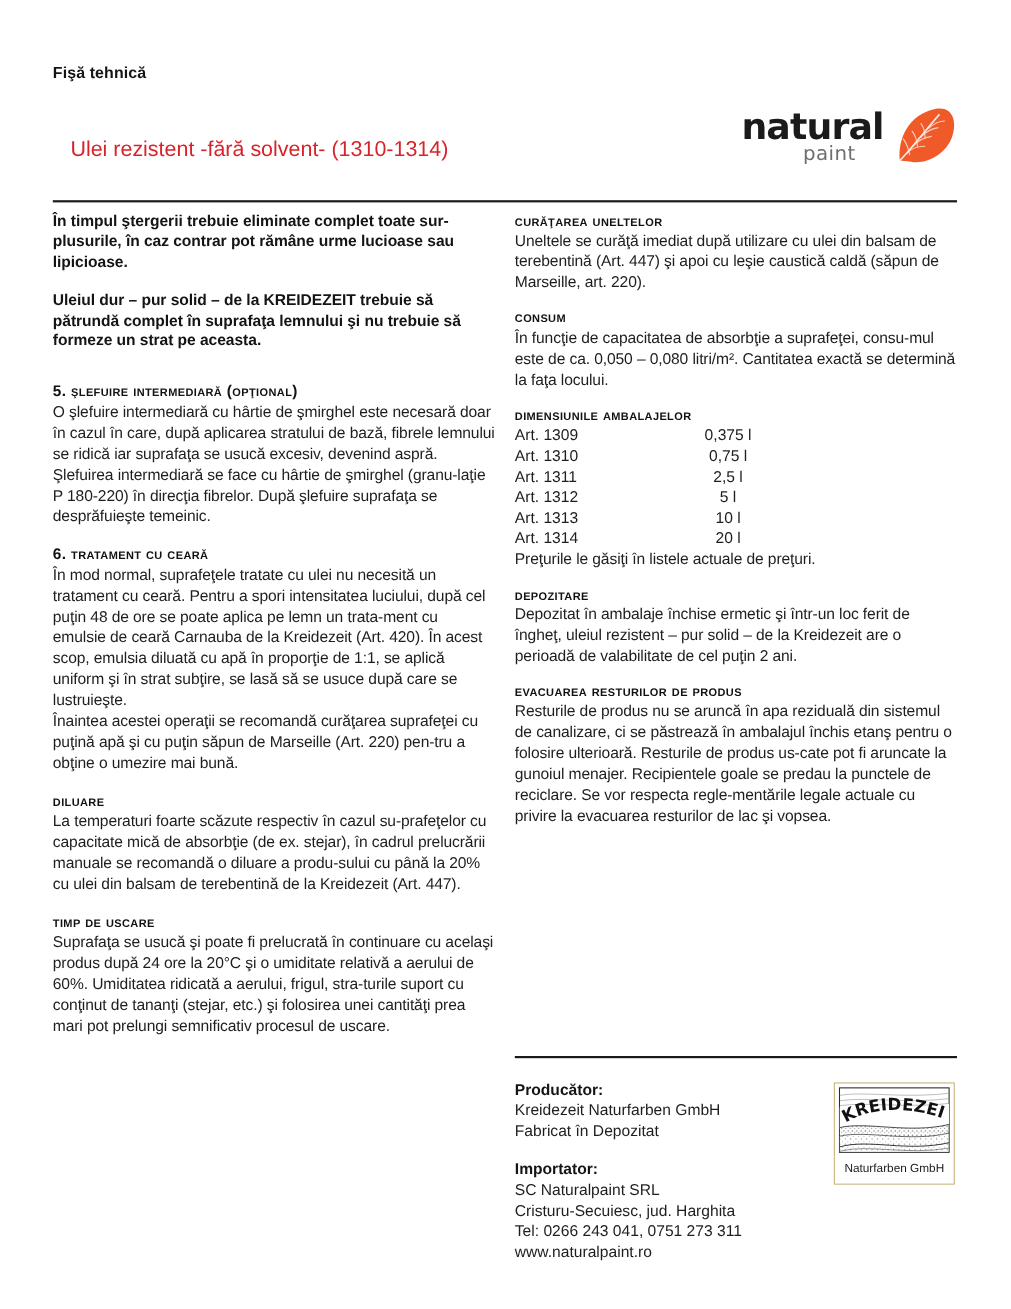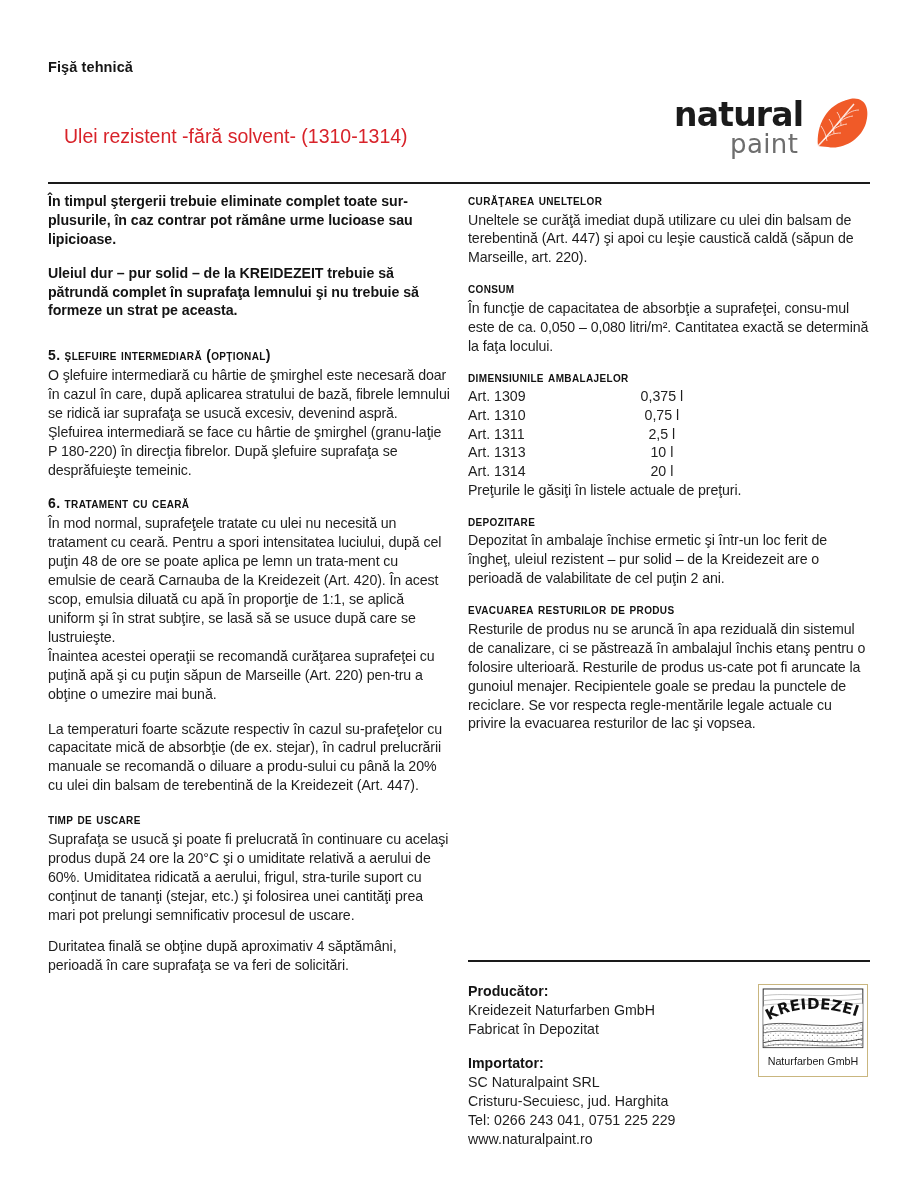--- a/index.html
+++ b/index.html
@@ -68,21 +68,21 @@
     font-weight: bold;
     letter-spacing: -0.8px;
     color: #1b1b1b;
     line-height: 1;
     font-family: "DejaVu Sans", sans-serif;
   }
   .np-word2 {
     position: absolute;
     left: 56px;
     top: 33px;
-    font-size: 26px;
+    font-size: 18px;
     font-weight: normal;
     letter-spacing: 0.4px;
     color: #6e6e6e;
     line-height: 1;
     font-family: "DejaVu Sans", sans-serif;
   }
   .np-leaf {
     position: absolute;
     left: 136px;
     top: -2px;
@@ -249,28 +249,28 @@
       <p class="body-text">Şlefuirea intermediară se face cu hârtie de şmirghel (granu-laţie P 180-220) în direcţia fibrelor. După şlefuire suprafaţa se desprăfuieşte  temeinic.</p>
     </div>
 
     <div class="section">
       <div class="sec-head">6. Tratament cu ceară</div>
       <p class="body-text">În mod normal, suprafeţele tratate cu ulei nu necesită un tratament cu ceară. Pentru a spori intensitatea luciului, după cel puţin 48 de ore se poate aplica pe lemn un trata-ment cu emulsie de ceară Carnauba de la Kreidezeit (Art. 420). În acest scop, emulsia diluată cu apă în proporţie de 1:1, se aplică uniform şi în strat subţire, se lasă să se usuce după care se lustruieşte.</p>
       <p class="body-text">Înaintea acestei operaţii se recomandă curăţarea suprafeţei cu puţină apă şi cu puţin săpun de Marseille (Art. 220) pen-tru a obţine o umezire mai bună.</p>
     </div>
 
     <div class="section">
+      <div class="sec-head">Diluare</div>
       <p class="body-text">La temperaturi foarte scăzute respectiv în cazul su-prafeţelor cu capacitate mică de absorbţie (de ex. stejar), în cadrul prelucrării manuale se recomandă o diluare a produ-sului cu până la 20% cu ulei din balsam de terebentină de la Kreidezeit (Art. 447).</p>
     </div>
 
     <div class="section">
       <div class="sec-head">Timp de uscare</div>
       <p class="body-text">Suprafaţa se usucă şi poate fi prelucrată în continuare cu acelaşi produs după 24 ore la 20°C şi o umiditate relativă a aerului de 60%. Umiditatea ridicată a aerului, frigul, stra-turile suport cu conţinut de tananţi (stejar, etc.) şi folosirea unei cantităţi prea mari pot prelungi semnificativ procesul de uscare.</p>
       <div class="gap-sm"></div>
-      <p class="body-text">Duritatea finală se obţine după aproximativ 4 săptămâni, perioadă în care suprafaţa se va feri de solicitări.</p>
     </div>
 
   </div>
 
   <div class="col col-right">
 
     <div class="section tight">
       <div class="sec-head">Curăţarea uneltelor</div>
       <p class="body-text">Uneltele se curăţă imediat după utilizare cu ulei din balsam de terebentină (Art. 447) şi apoi cu leşie caustică caldă (săpun de Marseille, art. 220).</p>
     </div>
@@ -288,20 +288,24 @@
             <td class="pack-art">Art. 1309</td>
             <td class="pack-vol">0,375 l</td>
           </tr>
           <tr>
             <td class="pack-art">Art. 1310</td>
             <td class="pack-vol">0,75 l</td>
           </tr>
           <tr>
             <td class="pack-art">Art. 1311</td>
             <td class="pack-vol">2,5 l</td>
+          </tr>
+          <tr>
+            <td class="pack-art">Art. 1312</td>
+            <td class="pack-vol">5 l</td>
           </tr>
           <tr>
             <td class="pack-art">Art. 1313</td>
             <td class="pack-vol">10 l</td>
           </tr>
           <tr>
             <td class="pack-art">Art. 1314</td>
             <td class="pack-vol">20 l</td>
           </tr>
         </tbody>
@@ -324,21 +328,21 @@
   <div class="rule-footer"></div>
 
   <div class="footer-block">
     <div class="f-label">Producător:</div>
     <div class="f-line">Kreidezeit Naturfarben GmbH</div>
     <div class="f-line">Fabricat în Depozitat</div>
     <div class="f-spacer"></div>
     <div class="f-label">Importator:</div>
     <div class="f-line">SC Naturalpaint SRL</div>
     <div class="f-line">Cristuru-Secuiesc, jud. Harghita</div>
-    <div class="f-line">Tel: 0266 243 041, 0751 225 229</div>
+    <div class="f-line">Tel: 0266 243 041, 0751 273 311</div>
     <div class="f-line">www.naturalpaint.ro</div>
   </div>
 
   <div class="kz-logo" style="border-color: rgb(201, 182, 127);">
     <div class="kz-inner">
       <svg viewBox="0 0 104 87" width="100%" height="100%">
         <defs>
           <pattern id="speckle" width="4" height="4" patternUnits="userSpaceOnUse">
             <rect width="4" height="4" fill="#ffffff"></rect>
             <circle cx="1" cy="1" r="0.55" fill="#3a3a3a"></circle>

